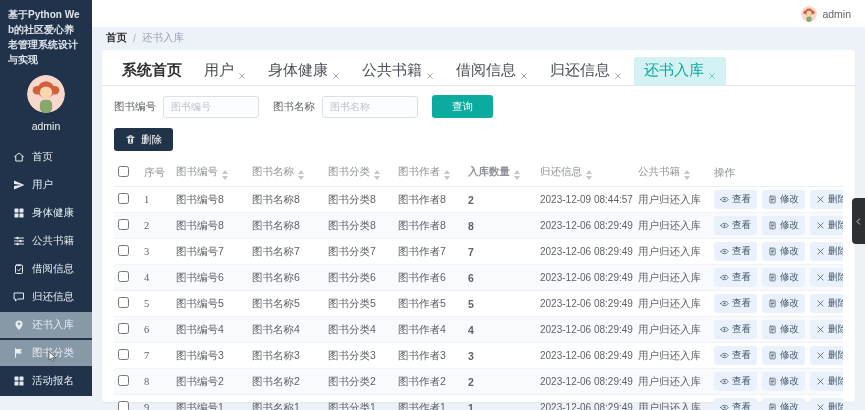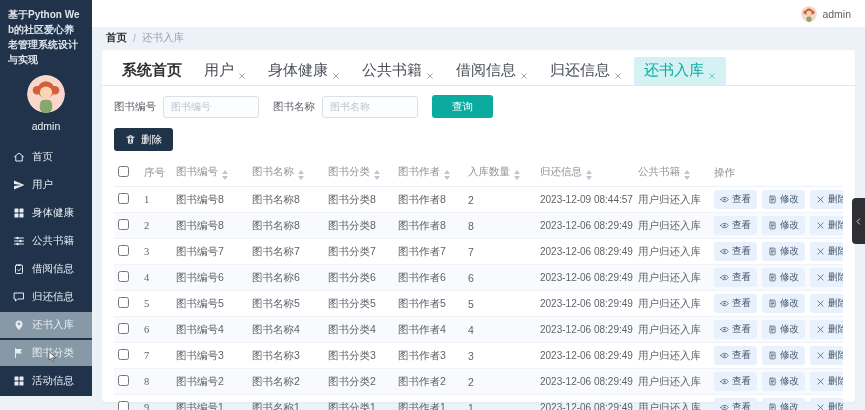--- a/index.html
+++ b/index.html
@@ -66,21 +66,21 @@
   th { font-weight: normal; color: #909399; text-align: left; padding: 6px 4px; border-bottom: 1px solid #ebeef5; white-space: nowrap; }
   td { padding: 3px 4px; color: #5f6368; border-bottom: 1px solid #f0f2f7; white-space: nowrap; overflow: hidden; }
   tbody tr { height: 20px; }
   tbody tr:nth-child(even) { background: #f8fafd; }
   th:nth-child(1), td:nth-child(1) { width: 26px; }
   th:nth-child(2), td:nth-child(2) { width: 32px; font-family: Liberation Serif, serif; }
   th:nth-child(3), td:nth-child(3) { width: 76px; }
   th:nth-child(4), td:nth-child(4) { width: 76px; }
   th:nth-child(5), td:nth-child(5) { width: 70px; }
   th:nth-child(6), td:nth-child(6) { width: 70px; }
-  th:nth-child(7), td:nth-child(7) { width: 72px; }
+  th:nth-child(7), td:nth-child(7) { width: 72px; font-weight: bold; }
   th:nth-child(8), td:nth-child(8) { width: 98px; font-size: 10px; }
   th:nth-child(8) { font-size: 10.5px; }
   th:nth-child(9), td:nth-child(9) { width: 76px; }
   input[type="checkbox"] { width: 11px; height: 11px; cursor: pointer; }
   .sort { display: inline-flex; flex-direction: column; gap: 2px; margin-left: 4px; vertical-align: 1px; cursor: pointer; }
   .sort i { width: 0; height: 0; border-left: 3.5px solid transparent; border-right: 3.5px solid transparent; }
   .sort .up { border-bottom: 4px solid #c0c4cc; }
   .sort .dn { border-top: 4px solid #c0c4cc; }
   .pill { display: inline-flex; align-items: center; gap: 3px; padding: 3px 6px; margin-right: 5px; background: #e9f2fc; border: none; border-radius: 3px; color: #44566c; font-size: 9.5px; cursor: pointer; font-family: inherit; }
   .pill .ic { width: 9px; height: 9px; }
@@ -186,33 +186,20 @@
               <path d="M5 21V3"></path>
               <path d="M5 4h13l-3 4.5L18 13H5z" fill="currentColor" stroke="none"></path>
             </svg>
           </span>
           <span>图书分类</span>
           <span class="ic cursor-glyph">
             <svg viewBox="0 0 24 24">
               <path d="M4 2v16l4.4-3.6L11 21l2.6-1.1-2.6-6.4H17z" fill="#ffffff" stroke="#444" stroke-width="1.4"></path>
             </svg>
           </span>
-        </div>
-        <div class="menu-item normal">
-          <span class="ic">
-            <svg viewBox="0 0 24 24">
-              <g fill="currentColor" stroke="none">
-                <rect x="3" y="3" width="8" height="8" rx="1"></rect>
-                <rect x="13" y="3" width="8" height="8" rx="1"></rect>
-                <rect x="3" y="13" width="8" height="8" rx="1"></rect>
-                <rect x="13" y="13" width="8" height="8" rx="1"></rect>
-              </g>
-            </svg>
-          </span>
-          <span>活动信息</span>
         </div>
         <div class="menu-item normal">
           <span class="ic">
             <svg viewBox="0 0 24 24">
               <g fill="currentColor" stroke="none">
                 <rect x="3" y="3" width="8" height="8" rx="1"></rect>
                 <rect x="13" y="3" width="8" height="8" rx="1"></rect>
                 <rect x="3" y="13" width="8" height="8" rx="1"></rect>
                 <rect x="13" y="13" width="8" height="8" rx="1"></rect>
               </g>

